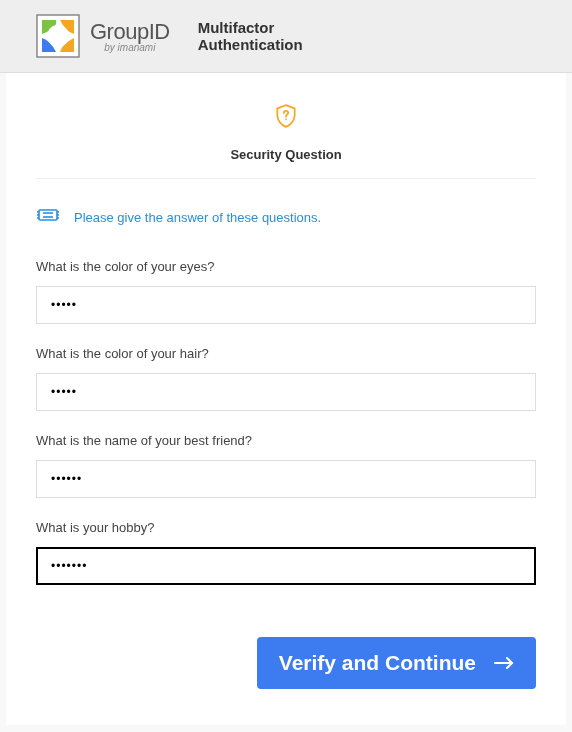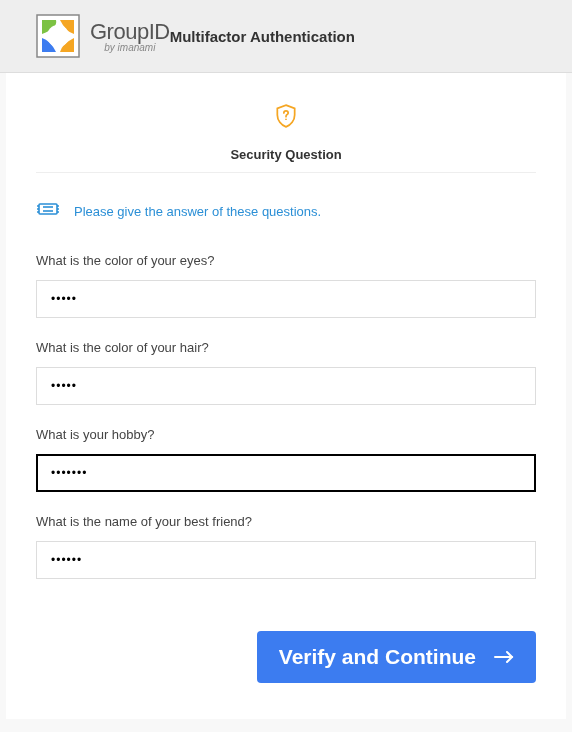--- a/index.html
+++ b/index.html
@@ -1,28 +1,28 @@
 <!DOCTYPE html>
 <html><head>
   <meta charset="utf-8">
   <style>
     * { box-sizing: border-box; margin: 0; padding: 0; }
     body { font-family: -apple-system, BlinkMacSystemFont, "Segoe UI", Arial, sans-serif; background: #f8f8f8; width: 572px; height: 732px; overflow: hidden; }
-    .header { background: #eeeeee; border-bottom: 1px solid #ddd; padding: 14px 36px; display: flex; align-items: center; }
+    .header { background: #eeeeee; border-bottom: 1px solid #ddd; padding: 14px 36px; display: flex; align-items: center; gap: 28px; }
     .logo { display: flex; align-items: center; gap: 10px; }
     .logo-mark { width: 44px; height: 44px; }
     .logo-text { display: flex; flex-direction: column; }
     .brand-name { font-size: 22px; color: #555; font-weight: 400; letter-spacing: -0.5px; }
     .brand-sub { font-size: 10px; color: #888; font-style: italic; text-align: center; margin-top: -3px; }
     .page-title { flex: 1; text-align: left; font-size: 15px; font-weight: 600; color: #333; }
     .spacer { width: 130px; }
     .card { background: #fff; margin: 0 6px; padding: 20px 30px 36px; }
     .shield { text-align: center; margin: 10px 0 14px; }
     .shield svg { width: 26px; height: 26px; }
-    .section-title { text-align: center; font-size: 13px; font-weight: 600; color: #333; padding-bottom: 10px; border-bottom: 1px solid #eee; }
+    .section-title { text-align: center; font-size: 13px; font-weight: 600; color: #333; padding-bottom: 16px; border-bottom: 1px solid #eee; }
     .hint { display: flex; align-items: center; gap: 14px; margin: 24px 0 28px; }
     .hint-icon svg { width: 24px; height: 24px; }
     .hint-text { color: #2b8fd6; font-size: 13px; }
     .question-label { font-size: 13px; color: #444; margin-bottom: 12px; }
     .answer-input { width: 100%; border: 1px solid #ddd; padding: 11px 14px; font-size: 12px; margin-bottom: 22px; font-family: inherit; letter-spacing: 1px; }
     .answer-input.focused { border: 2px solid #000; padding: 10px 13px; }
     .actions { text-align: right; margin-top: 30px; }
     .btn-primary { background: #3c7cf0; color: #fff; border: none; padding: 14px 22px; font-size: 21px; font-weight: 700; border-radius: 4px; display: inline-flex; align-items: center; gap: 18px; cursor: pointer; }
     .btn-primary svg { width: 20px; height: 14px; }
     .footer { text-align: center; font-size: 13px; color: #333; padding: 18px 0; }
@@ -83,26 +83,26 @@
 
   <div>
     <div class="question-label">What is the color of your eyes?</div>
     <input type="text" class="answer-input" value="•••••" style="">
   </div>
   <div>
     <div class="question-label">What is the color of your hair?</div>
     <input type="text" class="answer-input" value="•••••" style="">
   </div>
   <div>
+    <div class="question-label">What is the name of your best friend?</div>
+    <input type="text" class="answer-input" value="••••••" style="">
+  </div>
+  <div>
     <div class="question-label">What is your hobby?</div>
     <input type="text" class="answer-input focused" value="•••••••" style="">
-  </div>
-  <div>
-    <div class="question-label">What is the name of your best friend?</div>
-    <input type="text" class="answer-input" value="••••••" style="">
   </div>
 
   <div class="actions">
     <button class="btn-primary">
       <span>Verify and Continue</span>
       <span>
         <svg viewBox="0 0 20 14" fill="none" stroke="#fff" stroke-width="2" stroke-linecap="round">
           <line x1="1" y1="7" x2="18" y2="7"></line>
           <polyline points="13,2 18,7 13,12"></polyline>
         </svg>

